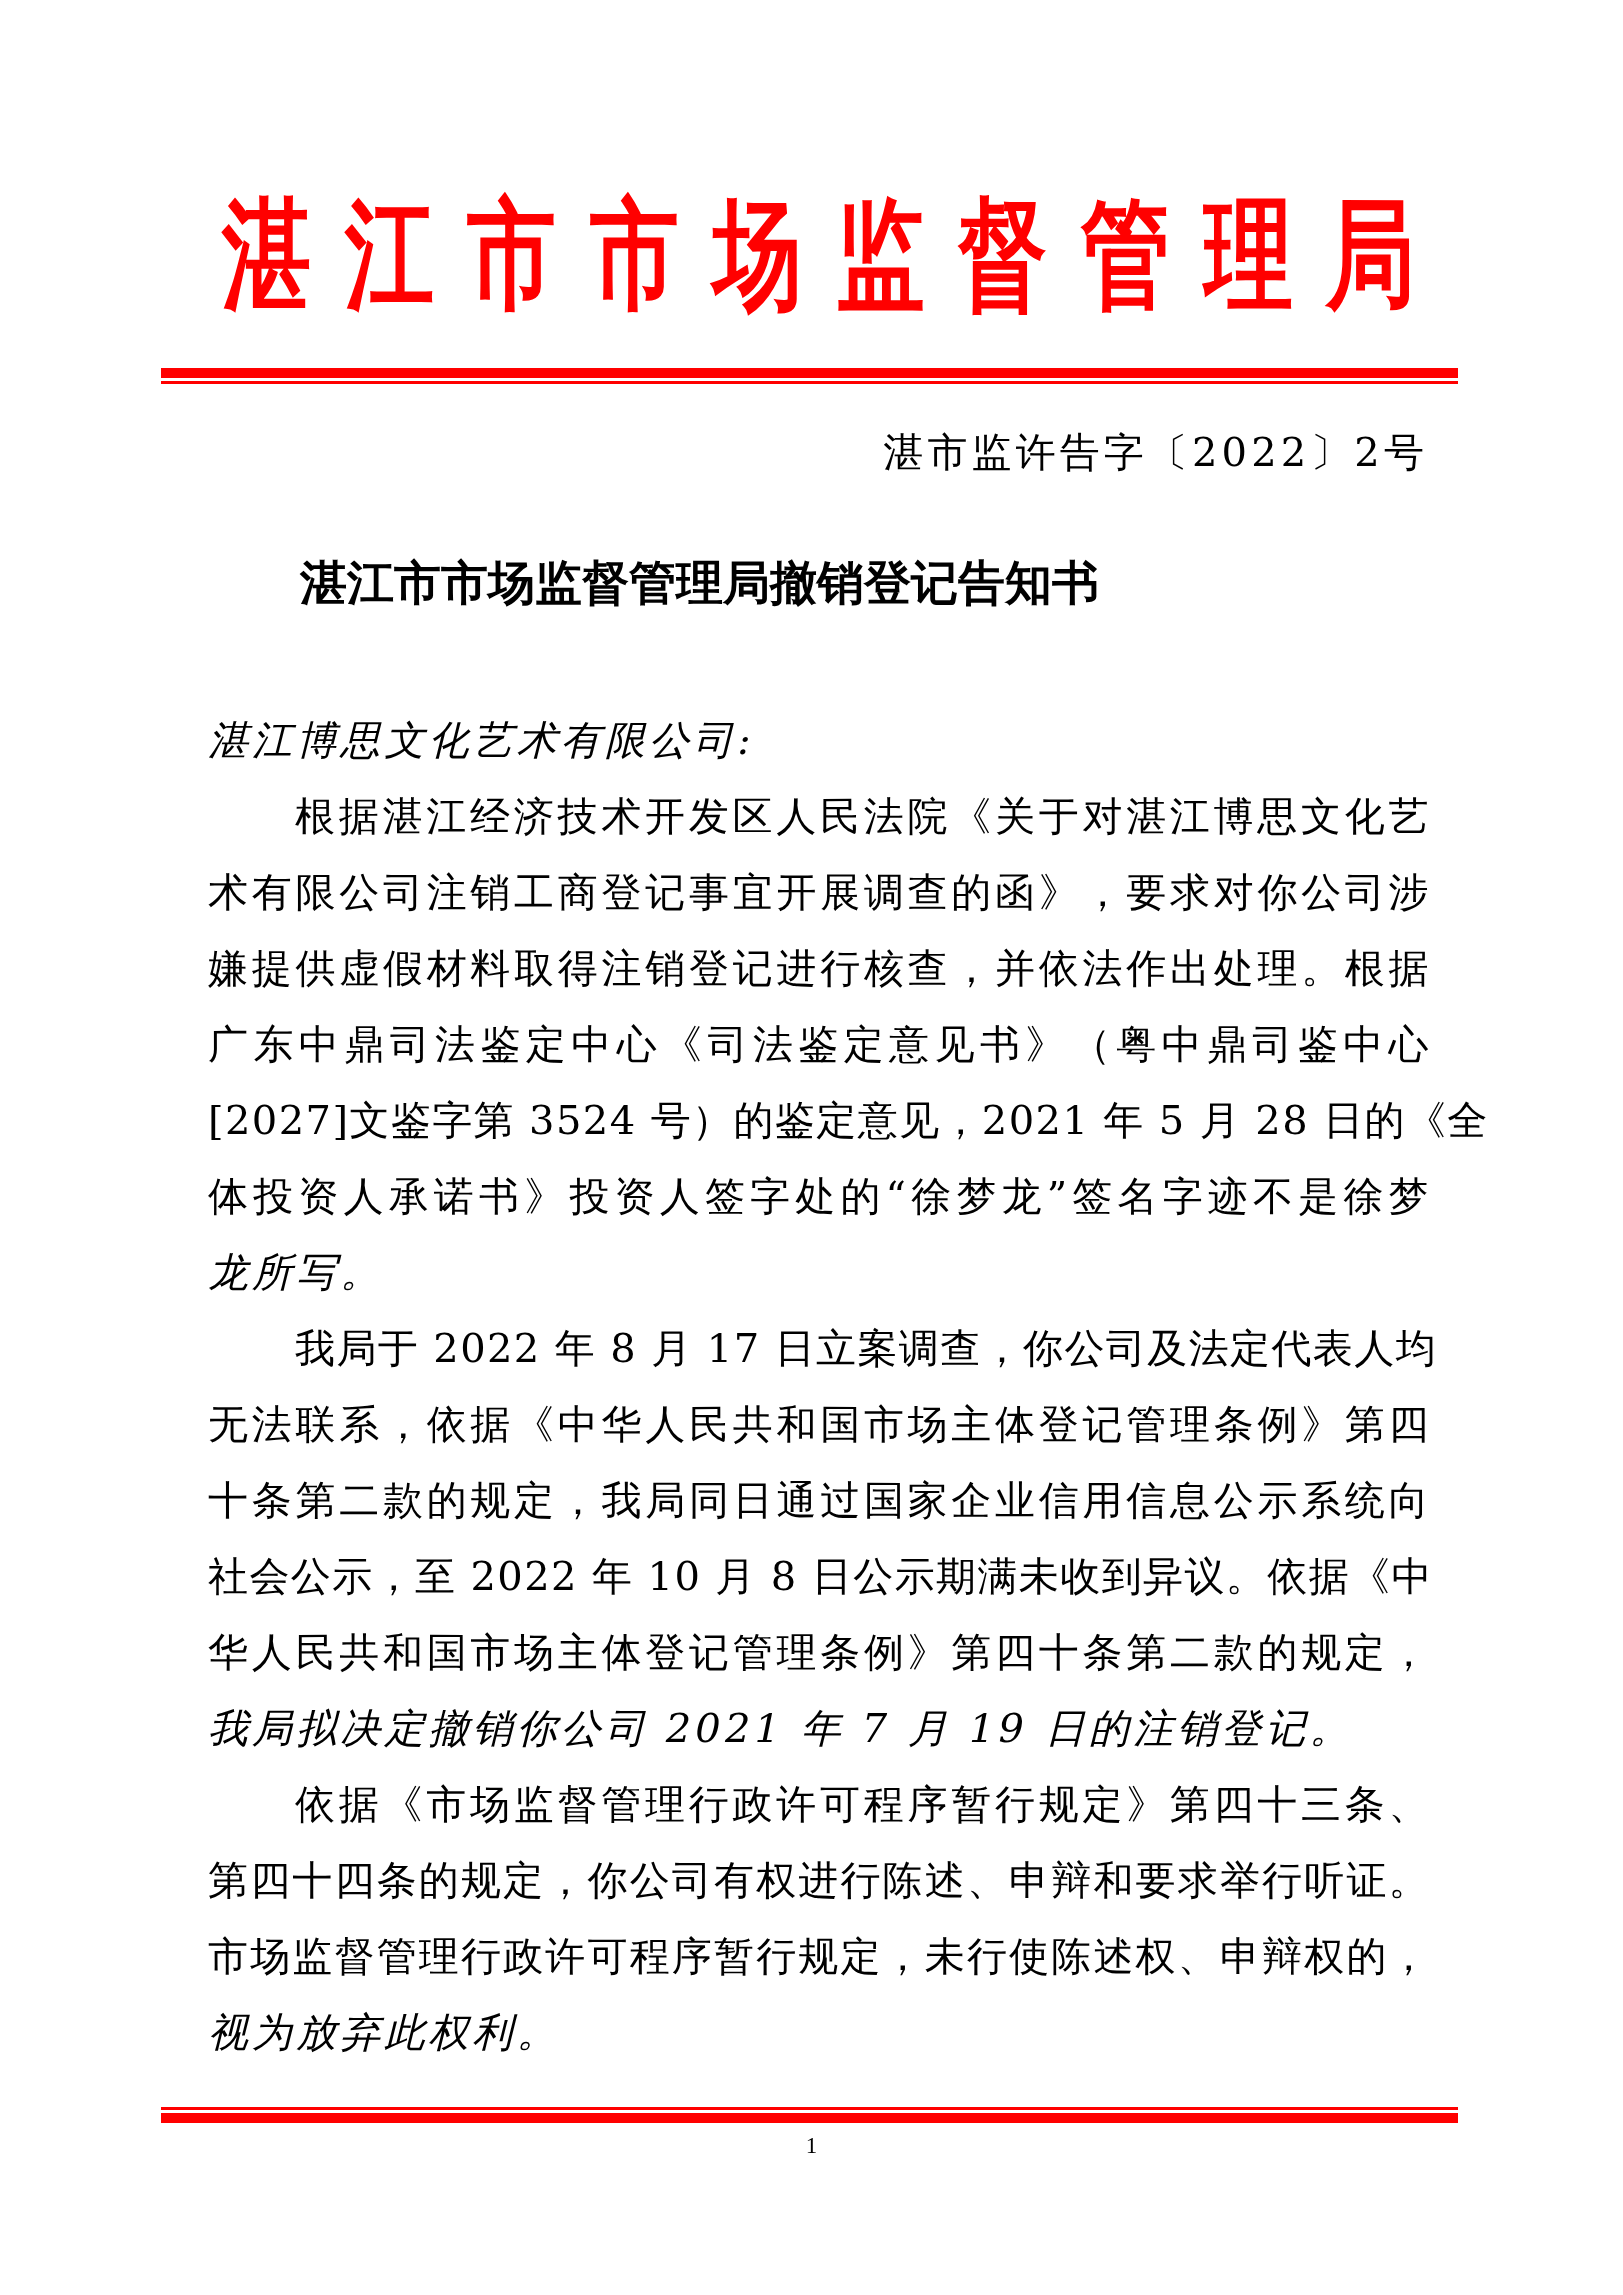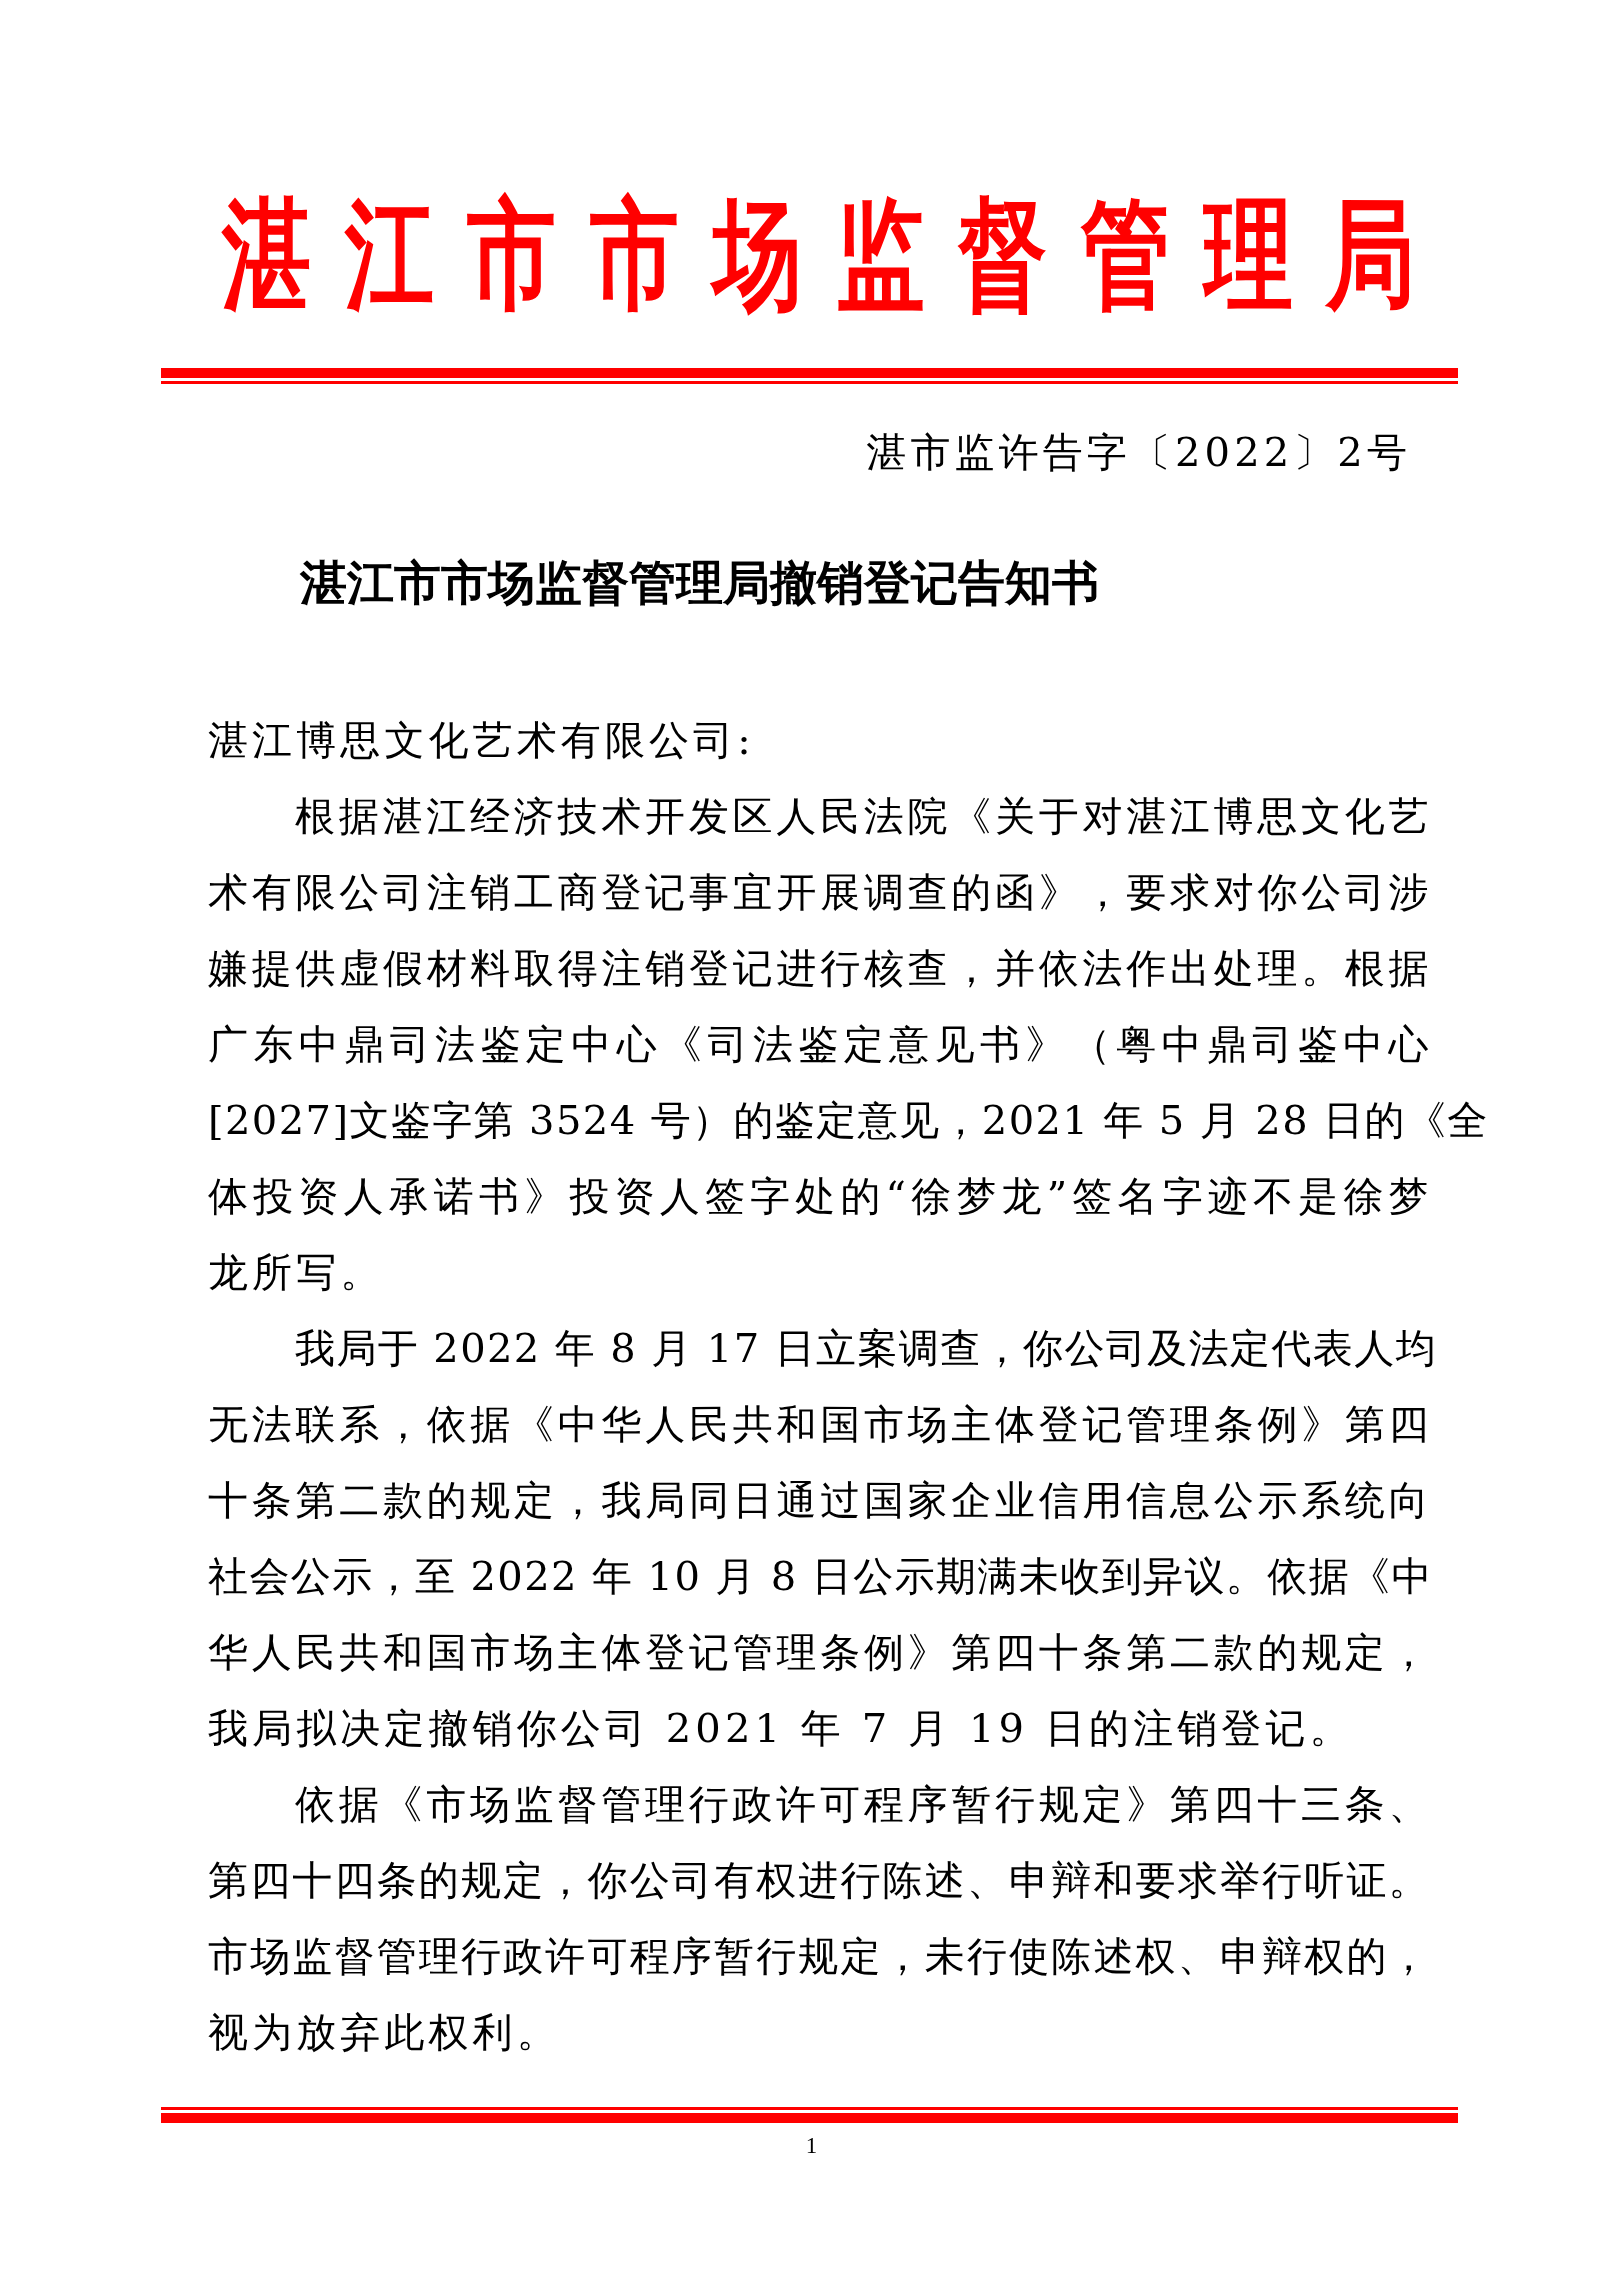--- a/index.html
+++ b/index.html
@@ -10,37 +10,37 @@
     display:flex; justify-content:space-between; align-items:center;
   }
   .header-org span {
     display:inline-block; width:123px; text-align:center;
     font-family:"DejaVu Serif","Liberation Serif",serif; font-weight:bold;
     font-size:120px; line-height:150px; color:#ff0000;
     transform:scaleX(0.74); transform-origin:center;
   }
   .rule { position:absolute; left:161px; width:1297px; background:#ff0000; }
   .doc-number {
-    position:absolute; right:212px; top:428px; height:48px;
+    position:absolute; right:195px; top:428px; height:48px;
     font-size:40px; line-height:48px; letter-spacing:4.1px; white-space:nowrap;
     font-family:"DejaVu Serif","Liberation Serif",serif;
   }
   .doc-title {
     position:absolute; left:300px; top:545px; width:1036px; height:75px;
     font-size:47px; line-height:75px; font-weight:bold; text-align:left; white-space:nowrap;
     font-family:"DejaVu Serif","Liberation Serif",serif;
   }
   .body-lines { position:absolute; left:208px; top:712px; width:1222px; }
   .line {
     height:76px; line-height:57px; font-size:40px; white-space:nowrap;
     text-align:justify; text-align-last:justify; letter-spacing:1.4px;
     font-family:"DejaVu Serif","Liberation Serif",serif; overflow:visible;
   }
   .line.indent { padding-left:87px; }
-  .line.last { text-align:left; text-align-last:left; letter-spacing:4.1px; }
+  .line.last { text-align:left; text-align-last:left; letter-spacing:4.1px;font-style:italic; }
   .page-number {
     position:absolute; left:791px; top:2131px; width:41px; text-align:center;
     font-size:23px; line-height:30px; font-family:"Liberation Serif","DejaVu Serif",serif;
   }
 </style>
 </head>
 <body>
 
 <div class="header-org">
   <span>湛</span>

